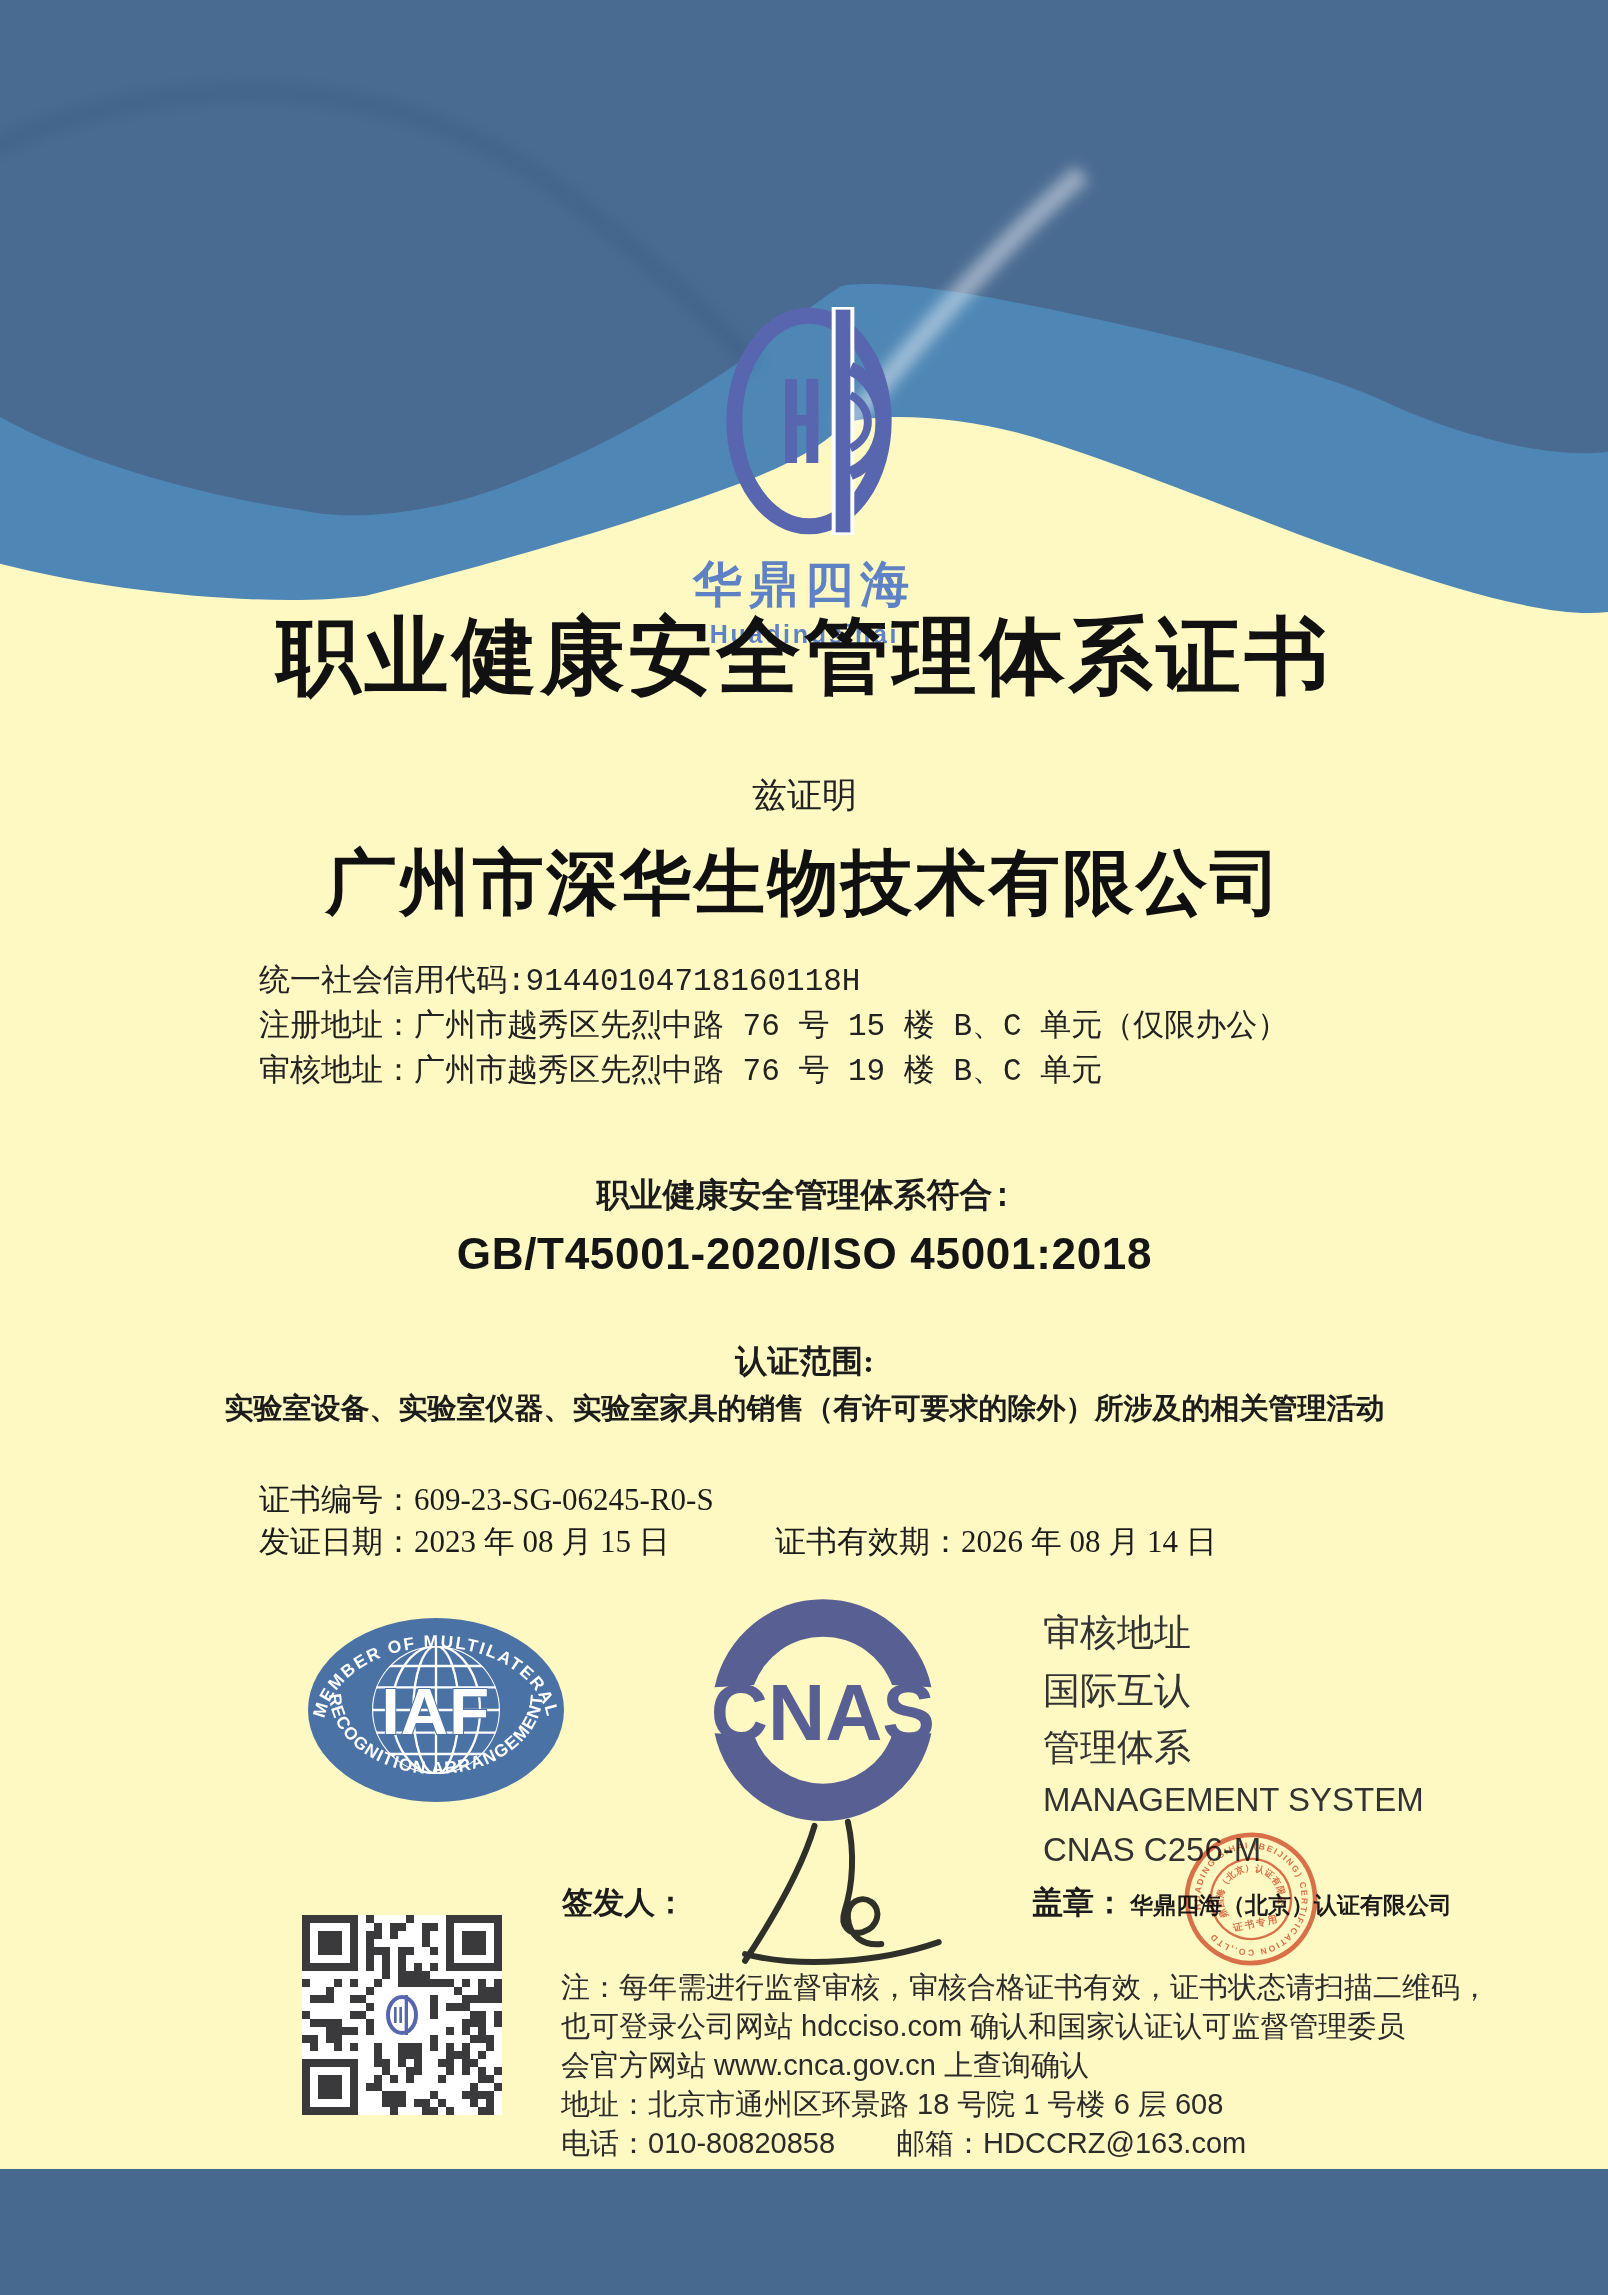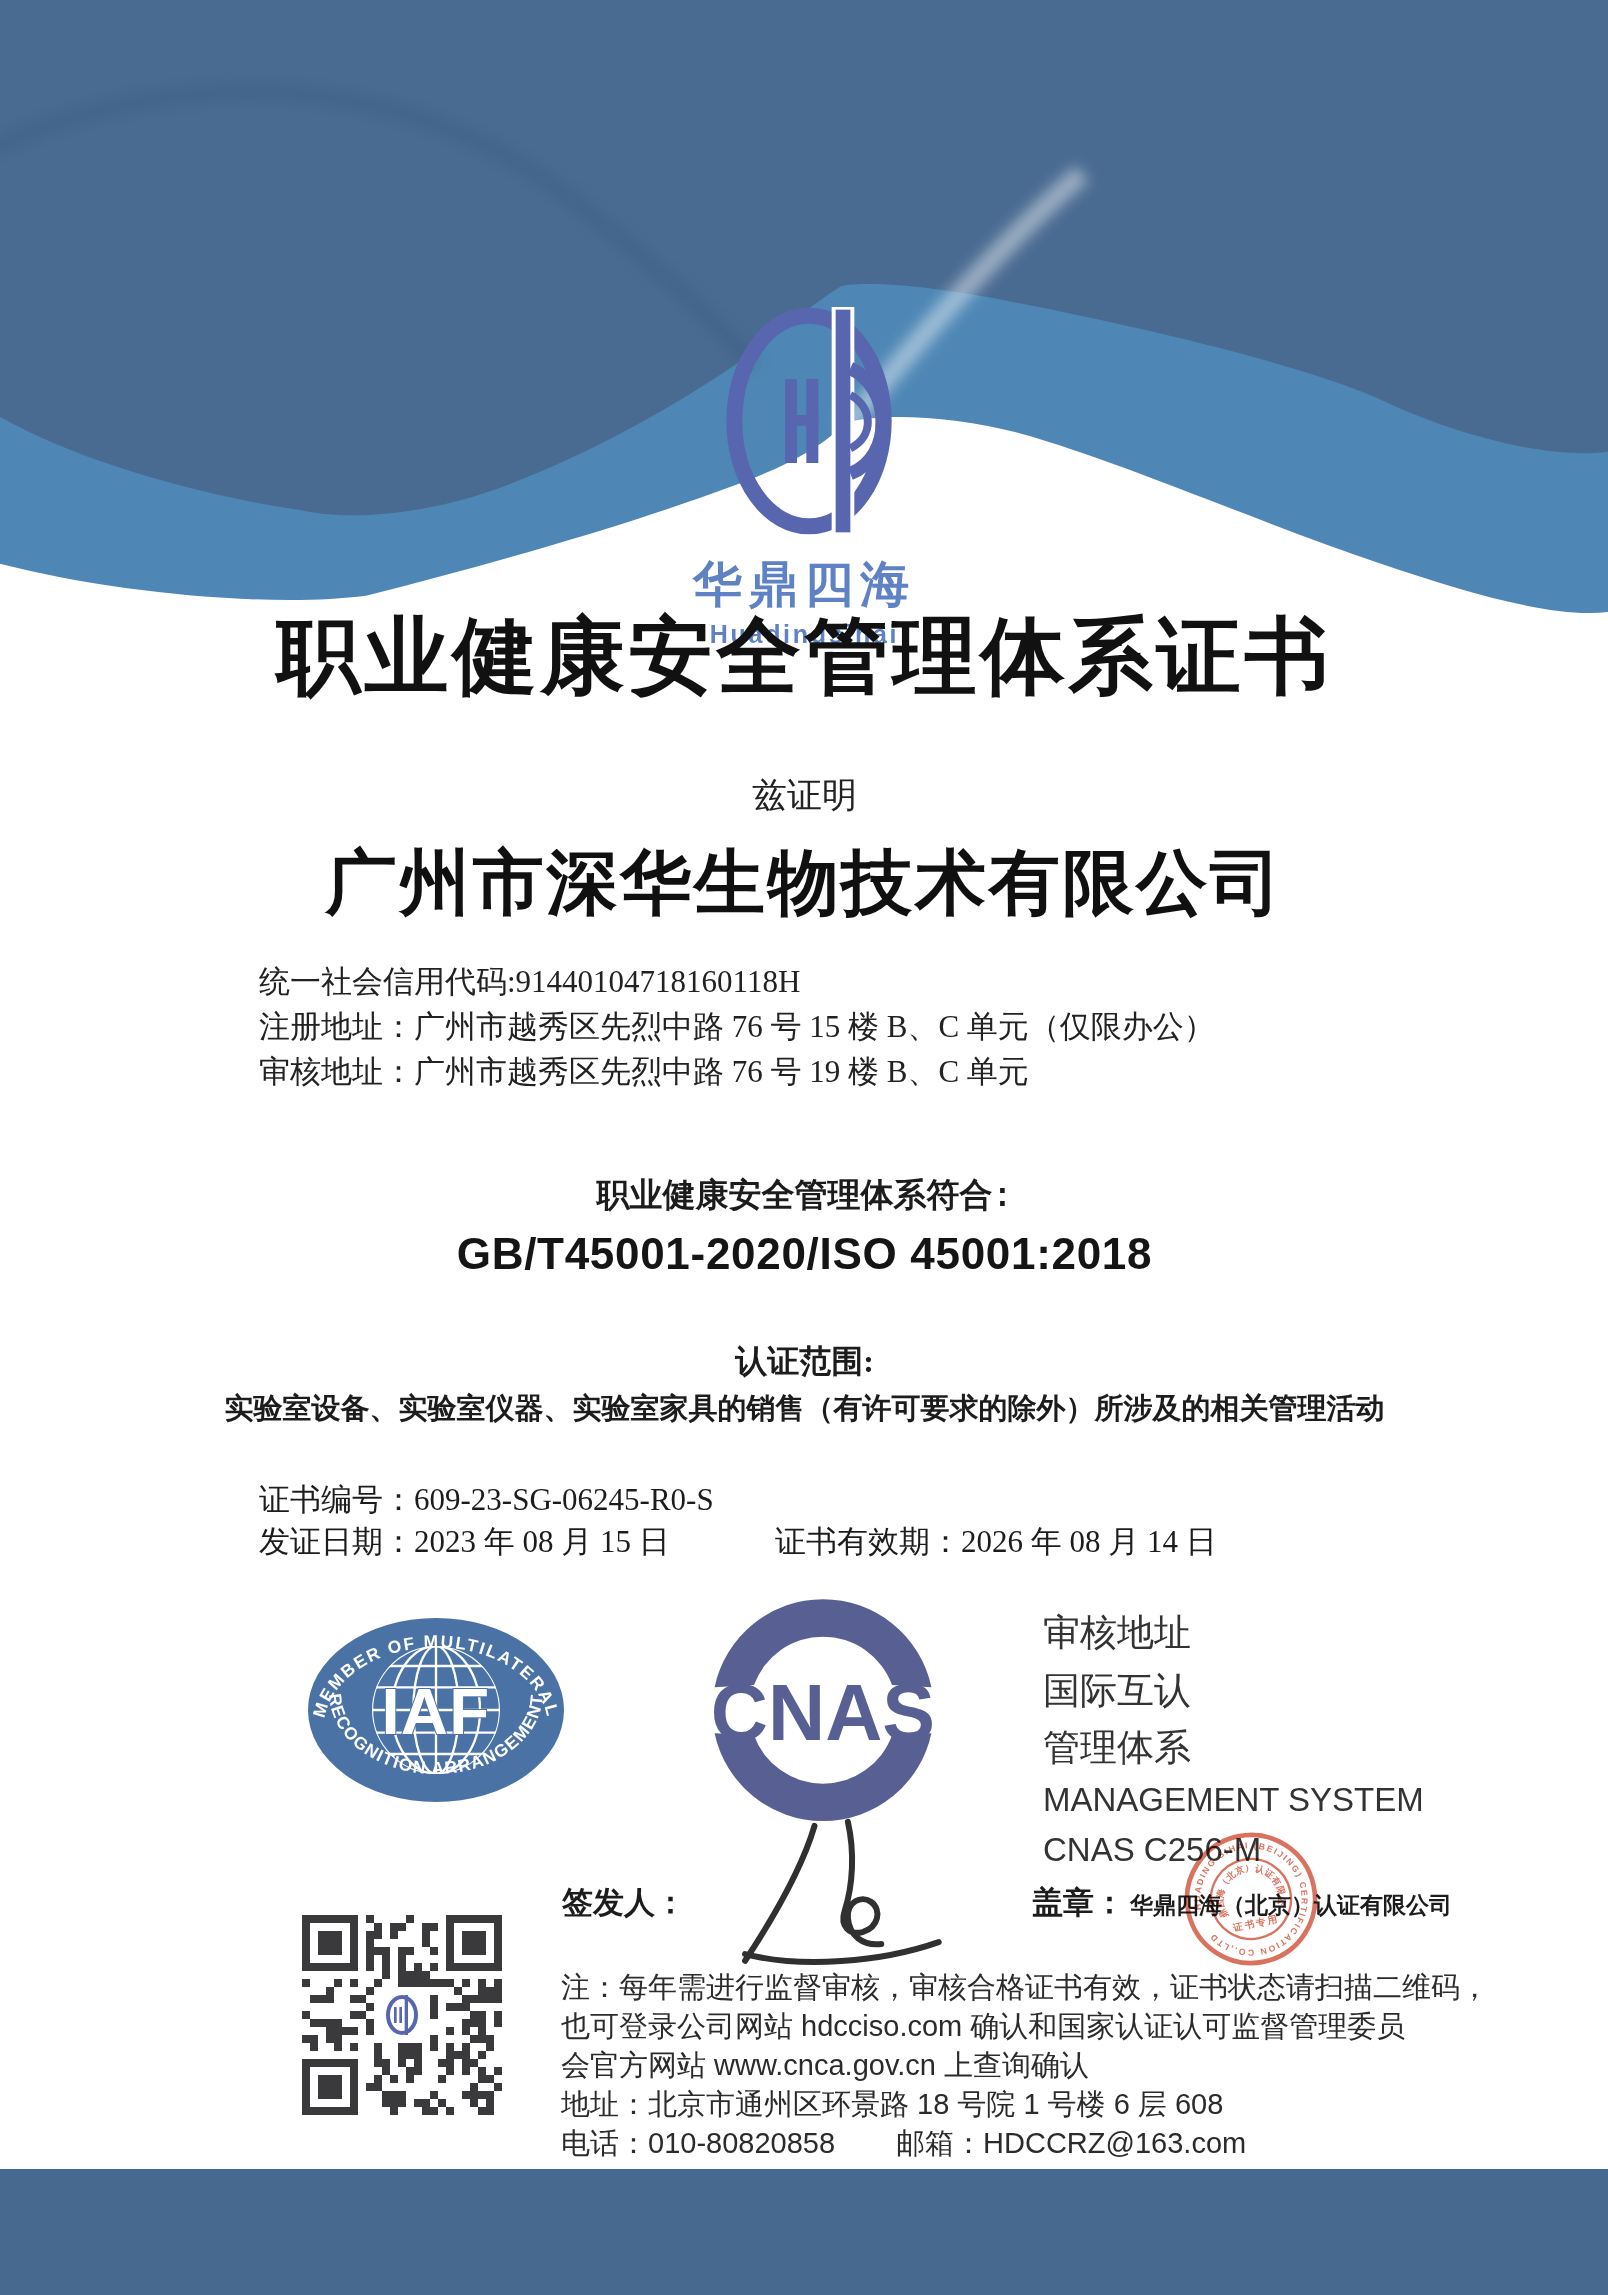--- a/index.html
+++ b/index.html
@@ -1,30 +1,30 @@
 <!DOCTYPE html>
 <html style="font-size:10.7px"><head>
 <meta charset="utf-8">
 <style>
   html,body{margin:0;padding:0;background:#888;}
-  #page{position:relative;width:1609px;height:2295px;background:#ffffff;overflow:hidden;
+  #page{position:relative;width:1609px;height:2295px;background:#fef9c3;overflow:hidden;
         font-family:"Liberation Sans",sans-serif;color:#1c1c1c;}
   .abs{position:absolute;}
   .ctr{left:0;right:0;text-align:center;}
   
   #header-svg{left:0;top:0;}
   
   #brand-cn{top:552px;font-size:49px;font-weight:700;color:#5e82c4;letter-spacing:6.7px;}
   #brand-en{top:620px;font-size:25px;font-weight:600;color:#5e82c4;letter-spacing:2.7px;}
   
   #cert-title{top:600px;font-size:84px;font-weight:800;letter-spacing:4px;color:#111;}
   #certify{top:772px;font-size:35px;font-family:"Liberation Serif",serif;color:#222;}
   #company{top:836px;font-size:71px;font-weight:700;font-family:"Liberation Serif",serif;letter-spacing:2.7px;color:#101010;}
   
-  #info-block{left:259px;top:959px;font-size:31px;line-height:45px;font-family:Liberation Serif, serif;color:#222;}
+  #info-block{left:259px;top:959px;font-size:31px;line-height:45px;font-family:Liberation Mono, monospace;color:#222;}
   #standard-intro{top:1173px;font-size:33px;font-weight:700;font-family:Liberation Mono, monospace;}
   #standard{top:1229px;font-size:44px;font-weight:800;letter-spacing:0.7px;color:#151515;}
   #scope-label{top:1340px;font-size:32px;font-weight:700;font-family:"Liberation Serif",serif;}
   #scope-text{top:1389px;font-size:29px;font-weight:700;font-family:"Liberation Serif",serif;}
   #cert-no{left:259px;top:1479px;font-size:31px;font-family:"Liberation Serif",serif;}
   #issue-date{left:259px;top:1521px;font-size:31px;font-family:"Liberation Serif",serif;}
   #valid-until{left:775px;top:1521px;font-size:31px;font-family:"Liberation Serif",serif;}
   
   .accr-cn{left:1043px;font-size:37px;color:#333;}
   .accr-en{left:1043px;font-size:33px;color:#333;}

